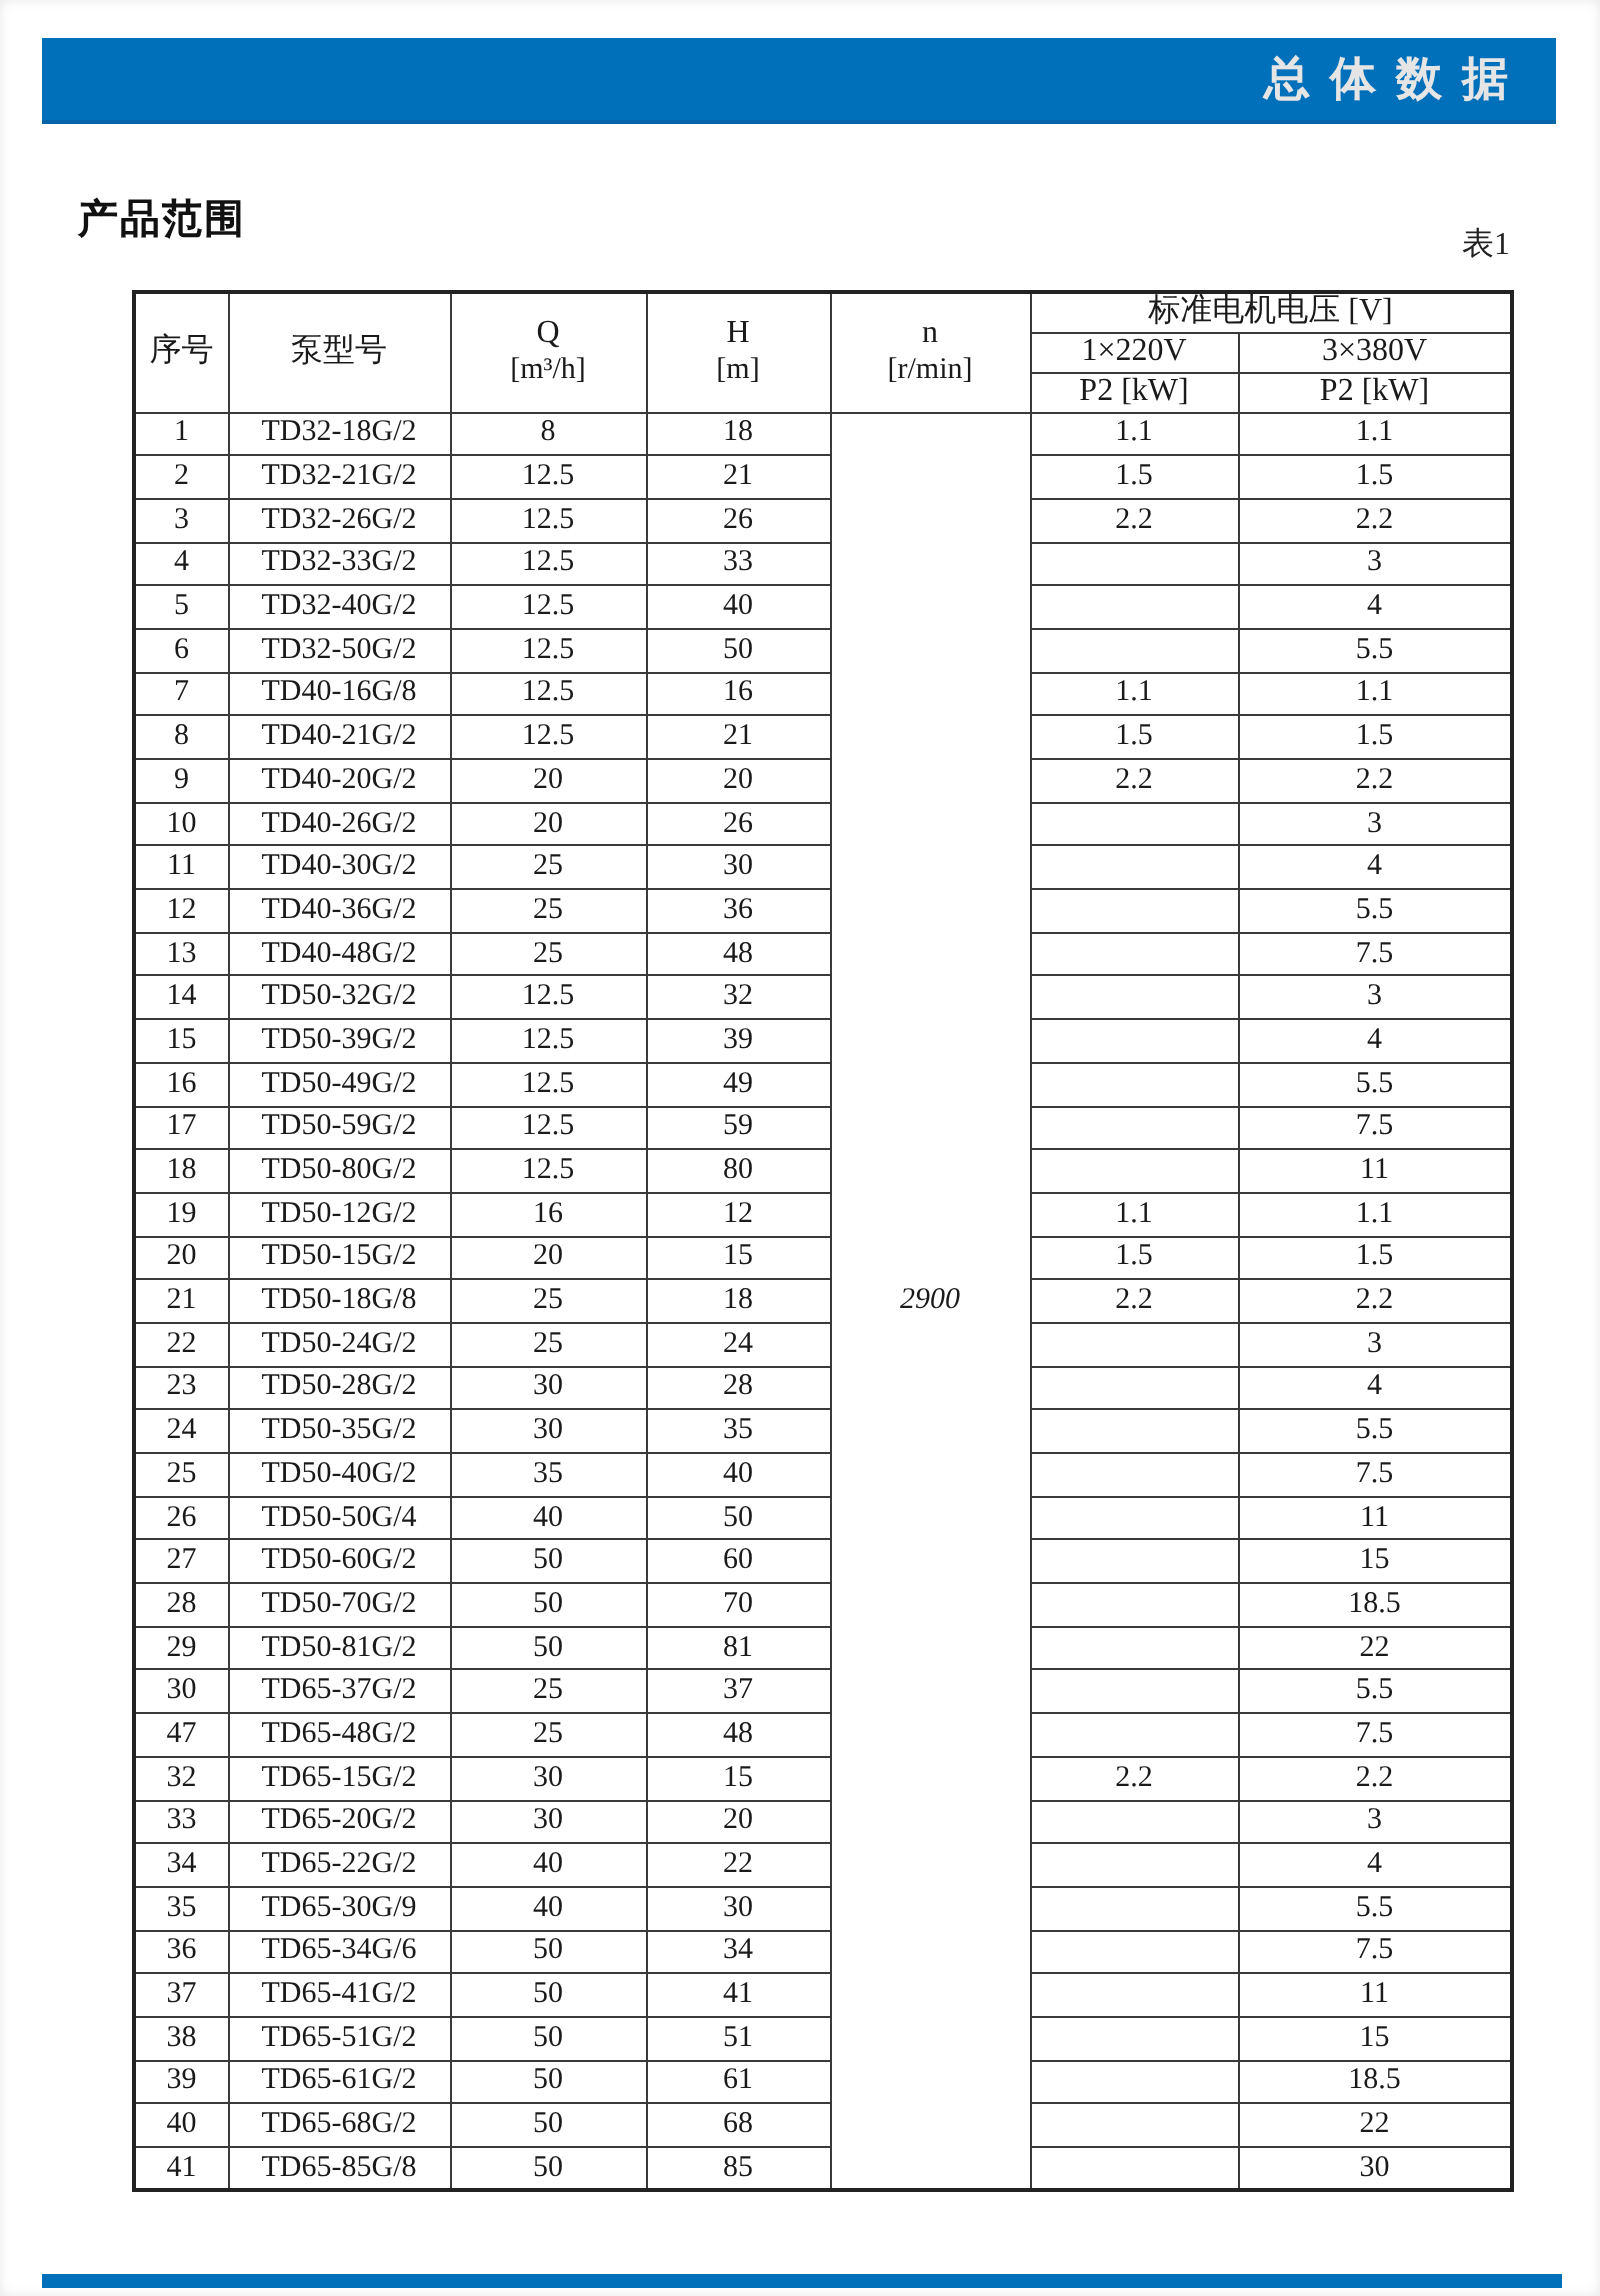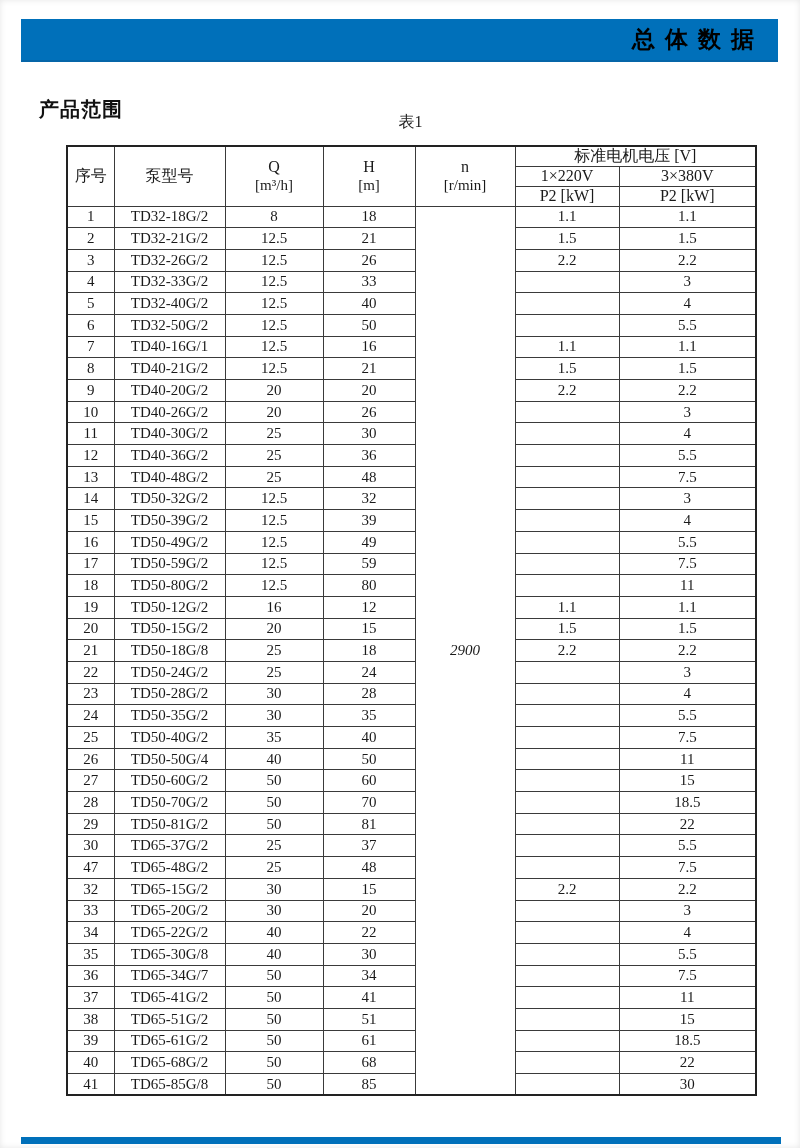--- a/index.html
+++ b/index.html
@@ -8,30 +8,30 @@
     font-family:"Liberation Serif","DejaVu Serif",serif;color:#1a1a1a;
     overflow:hidden;
   }
   .page{position:absolute;inset:0;background:#fff;box-shadow:inset 0 0 6px rgba(0,0,0,0.10);}
   .top-bar{
     position:absolute;left:21px;top:19px;width:757px;height:43px;
     background:#0070ba;border-bottom:2px solid #0565a8;box-sizing:border-box;
     display:flex;align-items:center;justify-content:flex-end;padding-right:14px;
   }
   .top-bar-title{
-    color:#000000;font-family:"Liberation Sans","DejaVu Sans",sans-serif;
+    color:#e5e5e5;font-family:"Liberation Sans","DejaVu Sans",sans-serif;
     font-weight:bold;font-size:23px;letter-spacing:10px;line-height:1;
   }
   .section-title{
     position:absolute;left:39px;top:96px;
     font-family:Liberation Sans, sans-serif;
     font-weight:bold;font-size:20px;color:#111;letter-spacing:1px;
   }
   .table-label{
-    position:absolute;left:66px;top:112px;width:689px;text-align:center;
+    position:absolute;left:66px;top:112px;width:689px;text-align:right;
     font-size:16px;color:#222;
   }
   table.spec{
     position:absolute;left:66px;top:145px;width:689px;
     border-collapse:collapse;table-layout:fixed;
     border:2px solid #222;
   }
   table.spec th, table.spec td{
     border:1px solid #3a3a3a;padding:0;text-align:center;vertical-align:middle;
     font-weight:normal;color:#1a1a1a;overflow:hidden;white-space:nowrap;
@@ -155,21 +155,21 @@
         <tr>
           <td>6</td>
           <td>TD32-50G/2</td>
           <td>12.5</td>
           <td>50</td>
           <td></td>
           <td>5.5</td>
         </tr>
         <tr>
           <td>7</td>
-          <td>TD40-16G/1</td>
+          <td>TD40-16G/8</td>
           <td>12.5</td>
           <td>16</td>
           <td>1.1</td>
           <td>1.1</td>
         </tr>
         <tr>
           <td>8</td>
           <td>TD40-21G/2</td>
           <td>12.5</td>
           <td>21</td>
@@ -379,29 +379,29 @@
         <tr>
           <td>34</td>
           <td>TD65-22G/2</td>
           <td>40</td>
           <td>22</td>
           <td></td>
           <td>4</td>
         </tr>
         <tr>
           <td>35</td>
-          <td>TD65-30G/8</td>
+          <td>TD65-30G/9</td>
           <td>40</td>
           <td>30</td>
           <td></td>
           <td>5.5</td>
         </tr>
         <tr>
           <td>36</td>
-          <td>TD65-34G/7</td>
+          <td>TD65-34G/6</td>
           <td>50</td>
           <td>34</td>
           <td></td>
           <td>7.5</td>
         </tr>
         <tr>
           <td>37</td>
           <td>TD65-41G/2</td>
           <td>50</td>
           <td>41</td>

